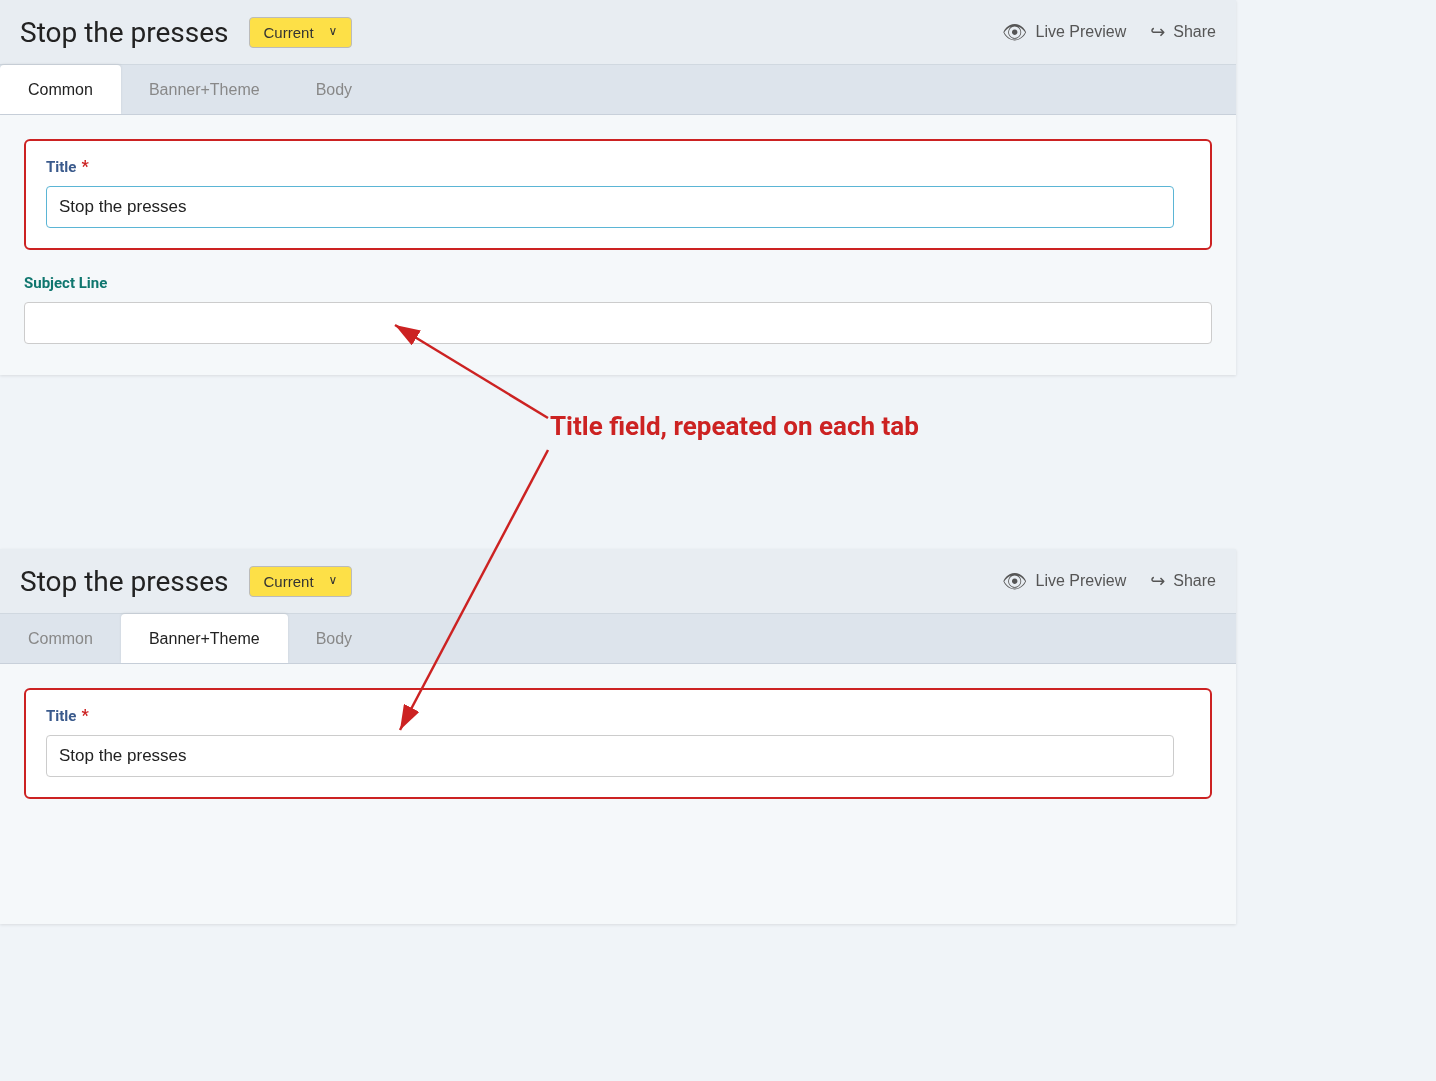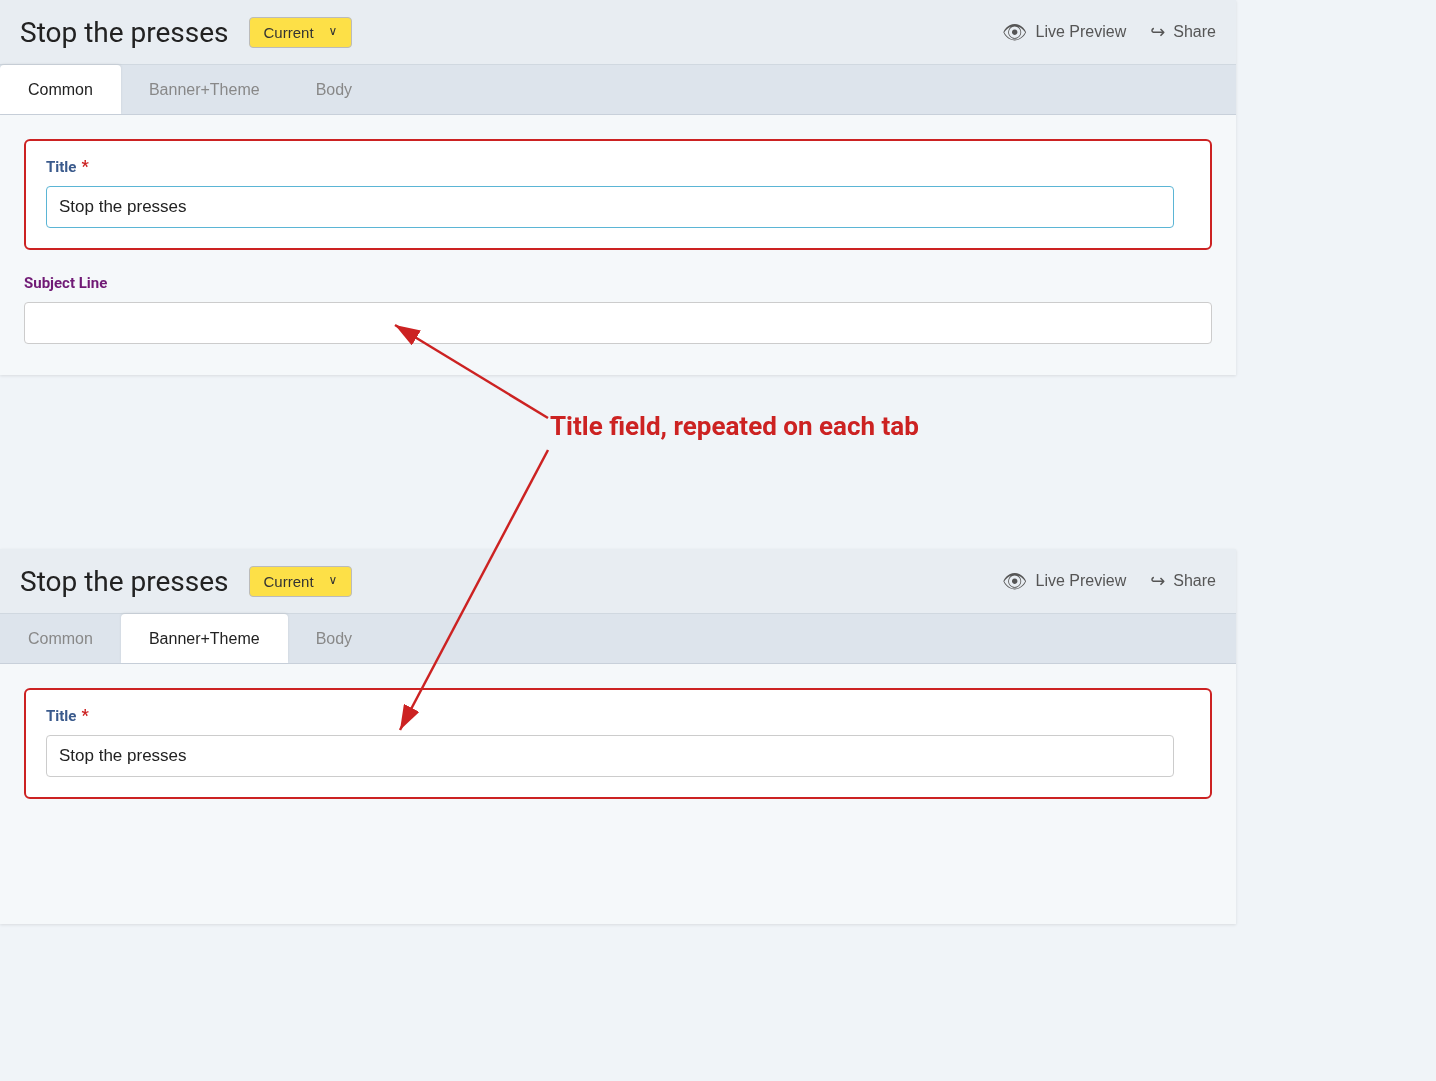--- a/index.html
+++ b/index.html
@@ -157,21 +157,21 @@
       outline: none;
       background: #fff;
     }
 
     .subject-section {
       margin-top: 4px;
     }
     .subject-label {
       font-size: 15px;
       font-weight: 700;
-      color: #701a75;
+      color: #0f766e;
       margin-bottom: 10px;
     }
 
     
     .panel-top {
       top: 0;
     }
     .panel-bottom {
       top: 549px;
     }

